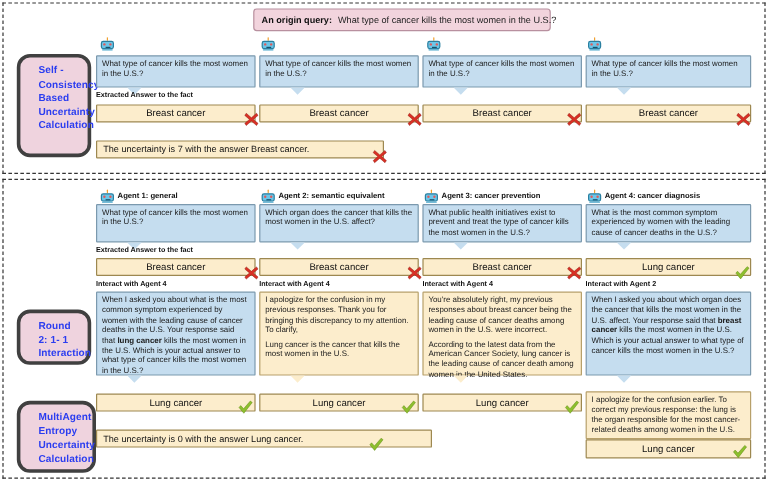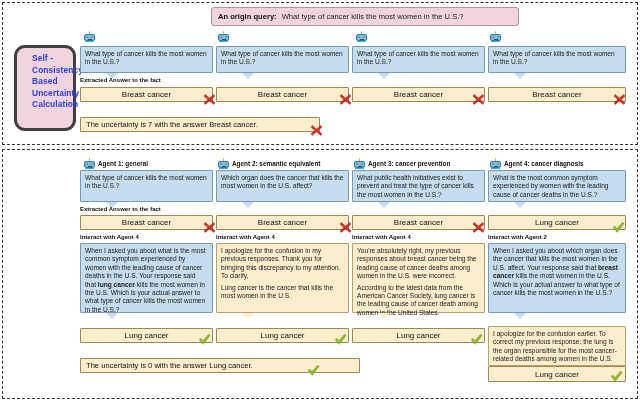--- a/index.html
+++ b/index.html
@@ -10,21 +10,21 @@
   .section{position:absolute;border:1.2px dashed #333;box-sizing:border-box;}
   #sec-self{left:2px;top:2px;width:636px;height:143px;}
   #sec-r1{left:2px;top:149px;width:636px;height:250px;}
 
   
   .stage{position:absolute;box-sizing:border-box;background:#efd3de;border:3px solid #404040;
          border-radius:11px;color:#2b3df0;font-weight:bold;font-size:8.4px;line-height:11.6px;
          padding:5px 15px;letter-spacing:.1px;}
 
   
-  #query{position:absolute;left:211px;top:7px;width:308px;height:19px;box-sizing:border-box;
+  #query{position:absolute;left:211px;top:7px;width:248px;height:19px;box-sizing:border-box;
          background:#f2d4dd;border:1px solid #b8909f;border-radius:3px;
          display:flex;align-items:center;padding:0 6px;}
   #query .k{font-size:7.6px;font-weight:bold;color:#111;white-space:nowrap;}
   #query .v{font-size:7.6px;color:#222;margin-left:5px;white-space:nowrap;}
 
   
   .robot{position:relative;width:11px;height:11px;display:inline-block;vertical-align:middle;}
   .robot .head{position:absolute;left:0;top:2.5px;width:11px;height:7.5px;background:#6cc6e8;
                border:.6px solid #2a7fa0;border-radius:2px;box-sizing:border-box;}
   .robot .eye{position:absolute;top:4.6px;width:2.4px;height:2.4px;border-radius:50%;background:#e05b5b;}
@@ -71,20 +71,22 @@
 
   <div class="section" id="sec-self"></div>
   <div class="section" id="sec-r1"></div>
 
   <div id="query">
     <span class="k">An origin query:</span>
     <span class="v">What type of cancer kills the most women in the U.S.?</span>
   </div>
 
   <div class="stage" style="left:14px;top:45px;width:62px;height:86px;">Self - Consistency Based Uncertainty Calculation</div>
+  <div class="stage" style="left:14px;top:258px;width:62px;height:46px;">Round 2: 1- 1 Interaction</div>
+  <div class="stage" style="left:14px;top:334px;width:66px;height:60px;">MultiAgent Entropy Uncertainty Calculation</div>
 
   <span class="robot" style="position:absolute;left:84px;top:31px;">
     <span class="ant"></span>
       <span class="head"></span>
       <span class="eye l"></span>
       <span class="eye r"></span>
       <span class="mouth"></span>
       <span class="base"></span>
   </span>
   <span class="robot" style="position:absolute;left:218px;top:31px;">

